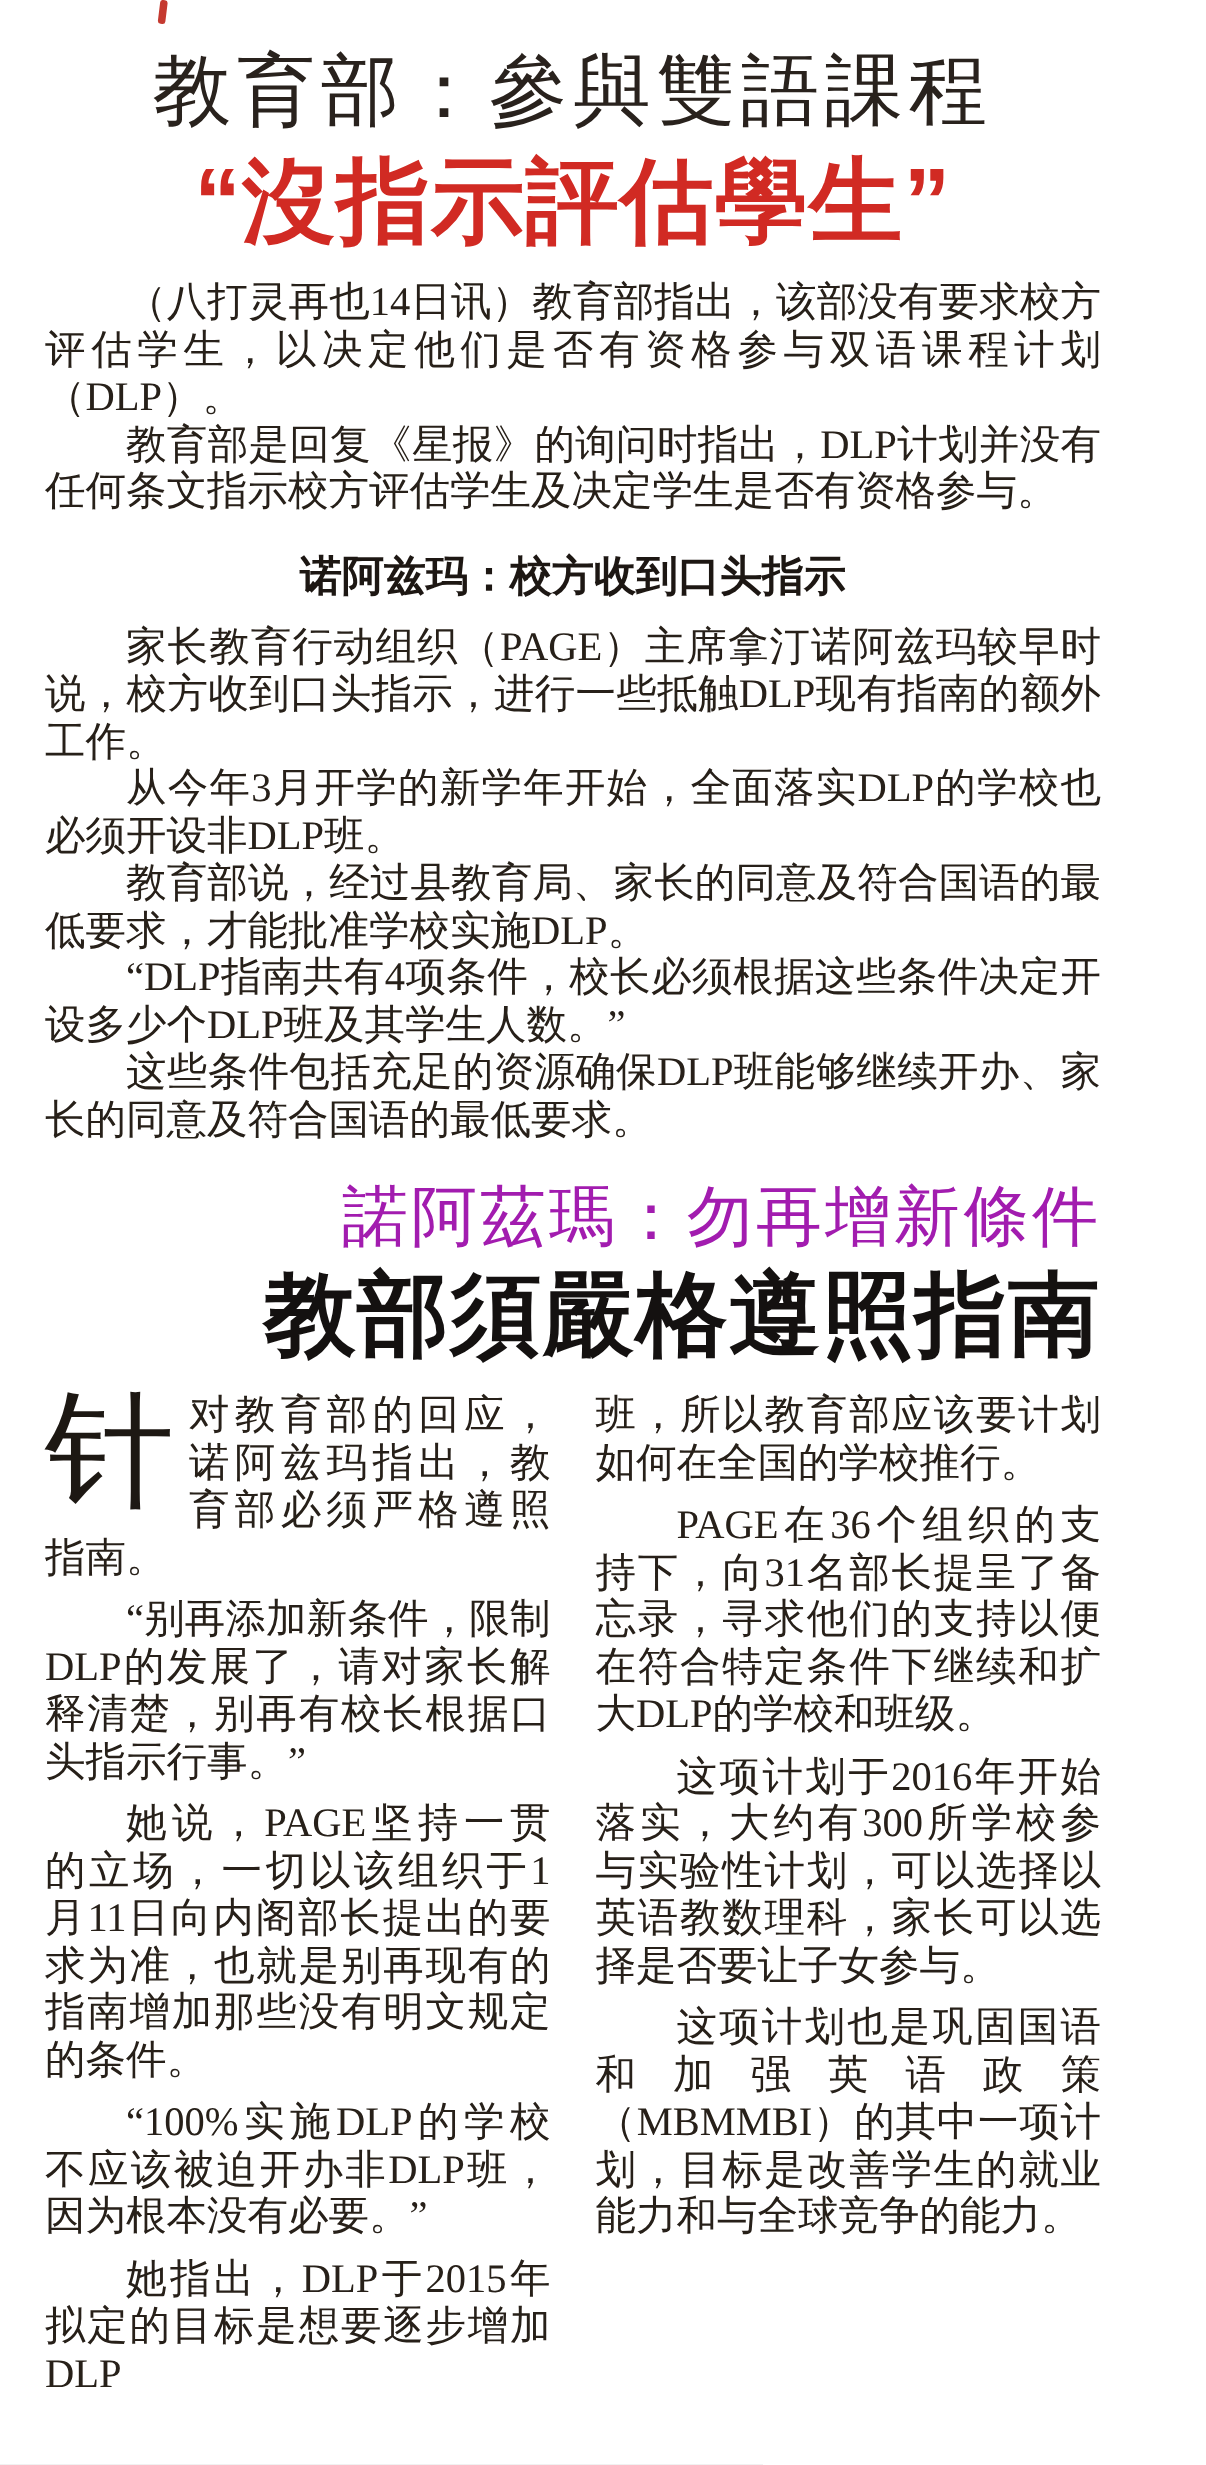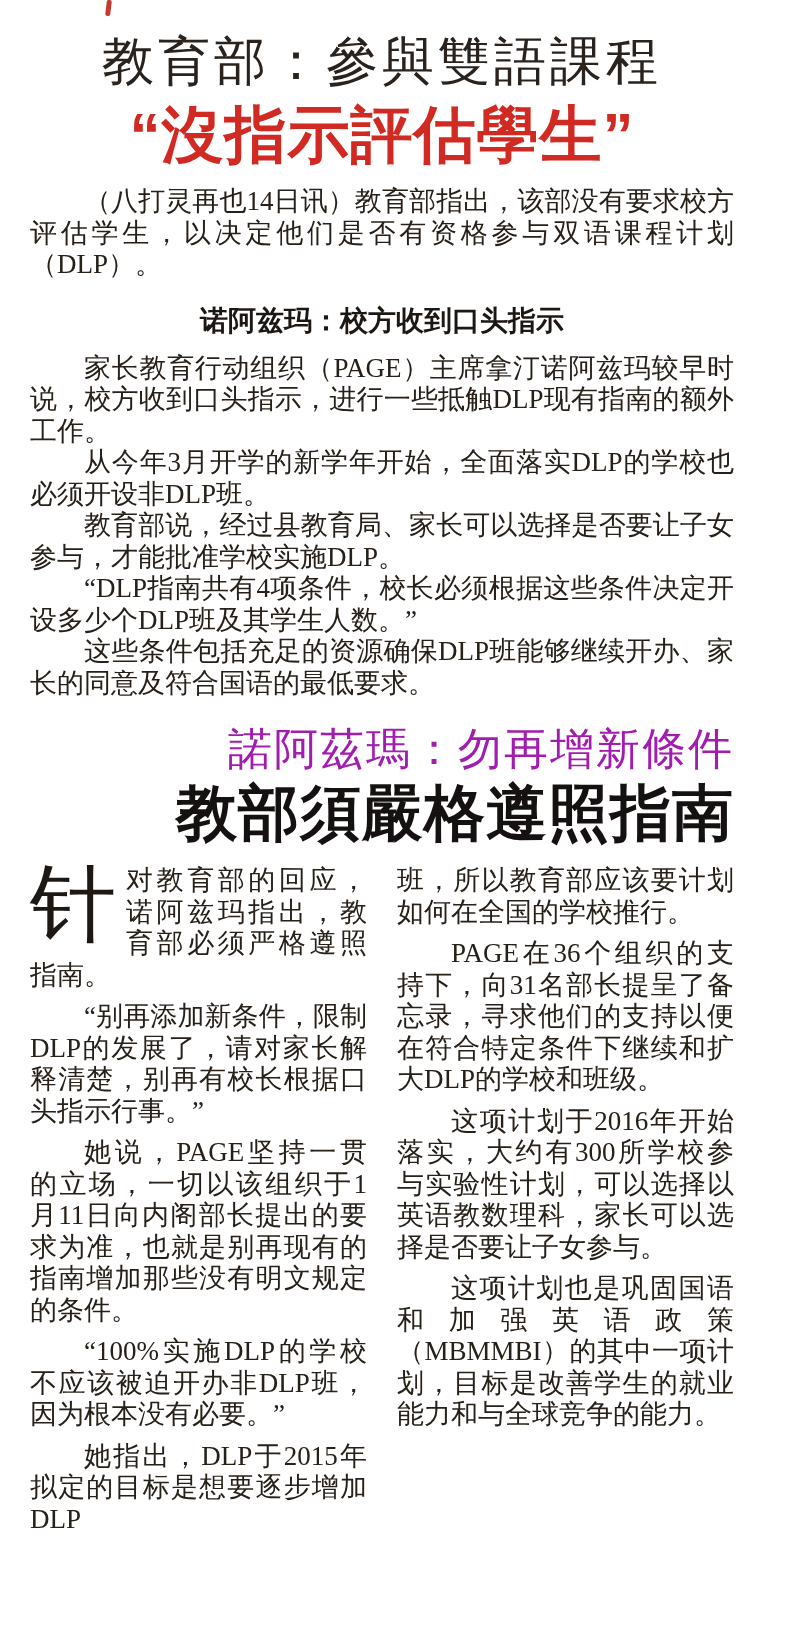--- a/index.html
+++ b/index.html
@@ -92,28 +92,29 @@
 <div class="page">
 
   <div class="red-mark"></div>
 
   <h2 class="kicker">教育部：參與雙語課程</h2>
 
   <h1 class="headline-red">“沒指示評估學生”</h1>
 
   <div class="bodytext">
     <p>（八打灵再也14日讯）教育部指出，该部没有要求校方评估学生，以决定他们是否有资格参与双语课程计划（DLP）。</p>
+    <p>教育部是回复《星报》的询问时指出，DLP计划并没有任何条文指示校方评估学生及决定学生是否有资格参与。</p>
   </div>
 
   <h3 class="subhead">诺阿兹玛：校方收到口头指示</h3>
 
   <div class="bodytext">
     <p>家长教育行动组织（PAGE）主席拿汀诺阿兹玛较早时说，校方收到口头指示，进行一些抵触DLP现有指南的额外工作。</p>
     <p>从今年3月开学的新学年开始，全面落实DLP的学校也必须开设非DLP班。</p>
-    <p>教育部说，经过县教育局、家长可以选择是否要让子女参与，才能批准学校实施DLP。</p>
+    <p>教育部说，经过县教育局、家长的同意及符合国语的最低要求，才能批准学校实施DLP。</p>
     <p>“DLP指南共有4项条件，校长必须根据这些条件决定开设多少个DLP班及其学生人数。”</p>
     <p>这些条件包括充足的资源确保DLP班能够继续开办、家长的同意及符合国语的最低要求。</p>
   </div>
 
   <h3 class="subhead2">諾阿茲瑪：勿再增新條件</h3>
 
   <h2 class="headline2">教部須嚴格遵照指南</h2>
 
   <div class="columns">
     <div class="col">

